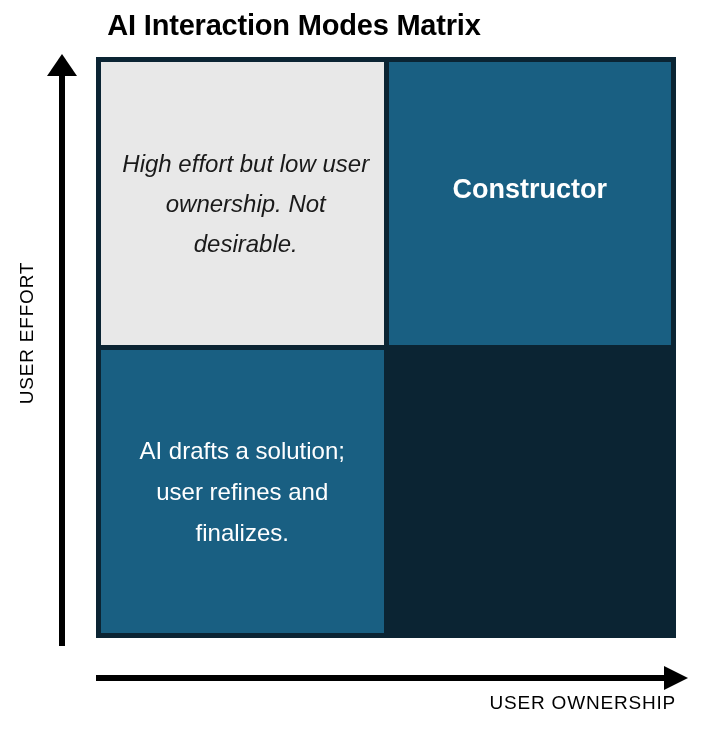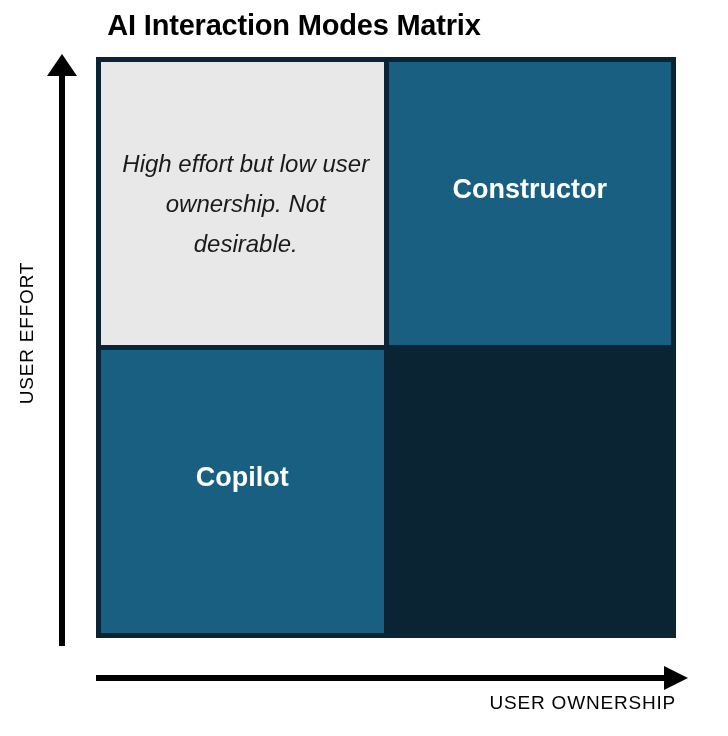--- a/index.html
+++ b/index.html
@@ -169,21 +169,21 @@
 
     <div class="quad-body">High effort but low user ownership. Not desirable.</div>
   </div>
 
   <div class="quadrant blue">
     <div class="quad-title">Constructor</div>
   </div>
 
 
   <div class="quadrant blue">
-    <div class="quad-title">Copilot</div>
+    <div class="quad-body">AI drafts a solution; user refines and finalizes.</div>
   </div>
 
 </div>
 
 <div class="axis-y-line"></div>
 <div class="axis-y-head"></div>
 <div class="axis-y-label">USER EFFORT</div>
 
 <div class="axis-x-line"></div>
 <div class="axis-x-head"></div>

